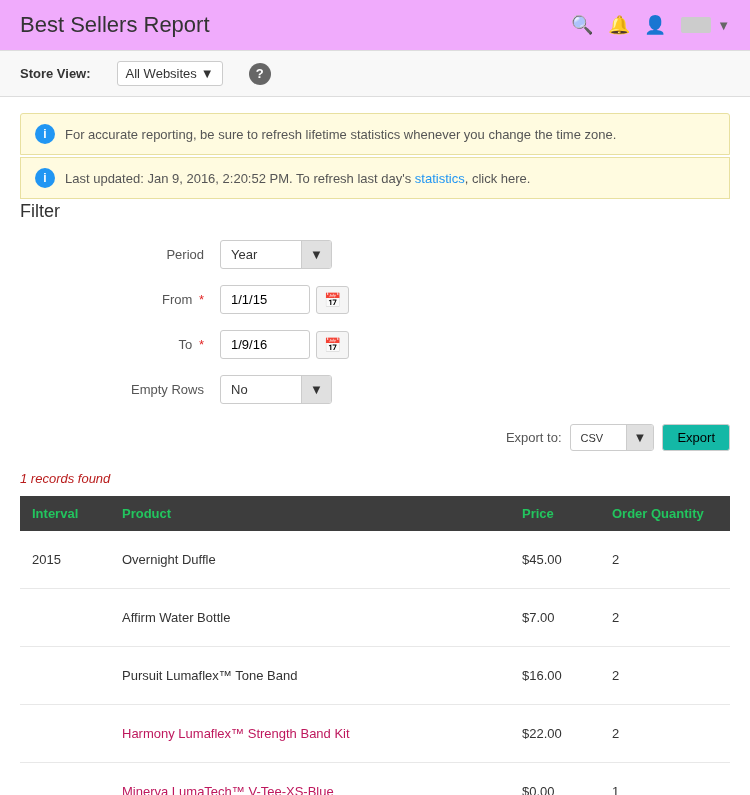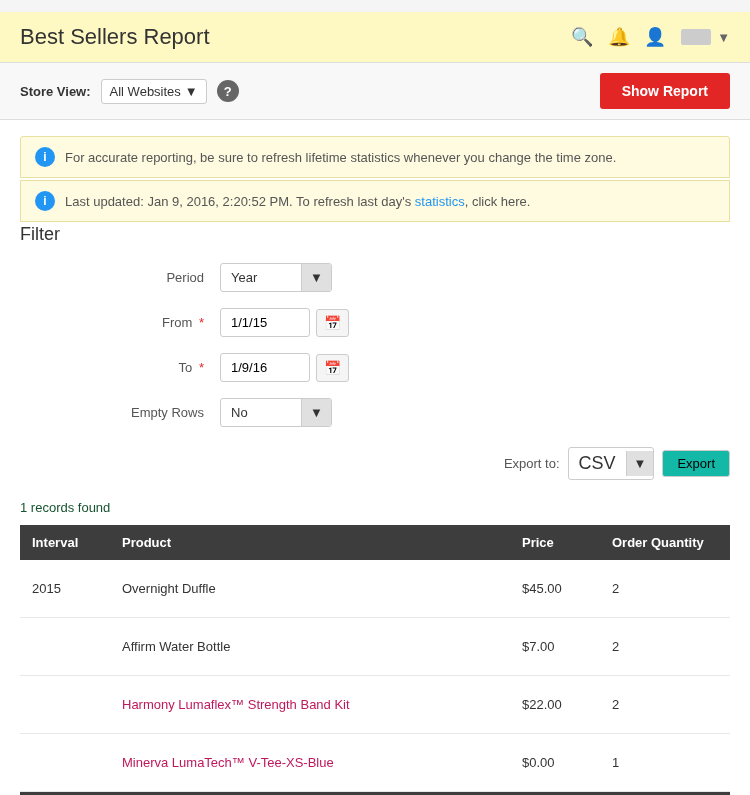--- a/index.html
+++ b/index.html
@@ -5,27 +5,26 @@
     * { box-sizing: border-box; margin: 0; padding: 0; }
     body {
       font-family: 'Segoe UI', Arial, sans-serif;
       font-size: 13px;
       color: #333;
       background: #f5f5f5;
       width: 750px;
     }
     
     .top-header {
-      background: #fef9c3;
+      background: #f0abfc;
       border-bottom: 1px solid #ddd;
       display: flex;
       align-items: center;
       justify-content: space-between;
       padding: 12px 20px;
-      margin-top: 12px;
     }
     .page-title {
       font-size: 22px;
       font-weight: 300;
       color: #333;
     }
     .header-icons {
       display: flex;
       align-items: center;
       gap: 14px;
@@ -54,21 +53,21 @@
       background: #f8f8f8;
       border-bottom: 1px solid #ddd;
       padding: 10px 20px;
       display: flex;
       align-items: center;
       justify-content: space-between;
     }
     .store-view-left {
       display: flex;
       align-items: center;
-      gap: 10px;
+      gap: 26px;
     }
     .store-view-label {
       font-weight: 600;
       font-size: 13px;
     }
     .store-dropdown {
       display: flex;
       align-items: center;
       gap: 4px;
       background: #fff;
@@ -227,54 +226,55 @@
     .export-select {
       display: flex;
       align-items: center;
       border: 1px solid #ccc;
       border-radius: 3px;
       background: #fff;
       overflow: hidden;
     }
     .export-select-text {
       padding: 5px 10px;
-      font-size: 18px;
+      font-size: 11px;
       min-width: 55px;
     }
     .export-select-arrow {
       background: #e0e0e0;
       border-left: 1px solid #ccc;
       padding: 5px 7px;
       cursor: pointer;
     }
     .export-btn {
       background: #14b8a6;
       border: 1px solid #ccc;
       border-radius: 3px;
       padding: 5px 14px;
       font-size: 13px;
       cursor: pointer;
     }
 
     
     .records-found {
-      color: #14532d;
+      color: #b91c1c;
       font-size: 13px;
       margin-bottom: 10px;
+      font-style: italic;
     }
 
     
     table {
       width: 100%;
       border-collapse: collapse;
       font-size: 13px;
     }
     thead tr {
       background: #3d3d3d;
-      color: #ffffff;
+      color: #22c55e;
     }
     thead th {
       padding: 10px 12px;
       text-align: left;
       font-weight: 600;
     }
     tbody tr {
       border-bottom: 1px solid #e8e8e8;
     }
     tbody td {
@@ -320,21 +320,20 @@
   <div class="store-view-left">
     <span class="store-view-label">Store View:</span>
     <div class="store-dropdown">
       <span>All Websites</span>
       <span>▼</span>
     </div>
     <div class="help-icon">
       <span>?</span>
     </div>
   </div>
-  <button class="show-report-btn">Show Report</button>
 </div>
 
 <div class="main-content">
 
   <div class="info-banner">
     <div class="info-icon">i</div>
     <span class="info-text">For accurate reporting, be sure to refresh lifetime statistics whenever you change the time zone.</span>
   </div>
   <div class="info-banner">
     <div class="info-icon">i</div>
@@ -416,20 +415,26 @@
           <td>2</td>
         </tr>
         <tr>
           <td></td>
           <td>Affirm Water Bottle</td>
           <td>$7.00</td>
           <td>2</td>
         </tr>
         <tr>
           <td></td>
+          <td>Pursuit Lumaflex™ Tone Band</td>
+          <td>$16.00</td>
+          <td>2</td>
+        </tr>
+        <tr>
+          <td></td>
           <td><a href="#" class="link-cell">Harmony Lumaflex™ Strength Band Kit</a></td>
           <td>$22.00</td>
           <td>2</td>
         </tr>
         <tr>
           <td></td>
           <td><a href="#" class="link-cell">Minerva LumaTech™ V-Tee-XS-Blue</a></td>
           <td>$0.00</td>
           <td>1</td>
         </tr>

